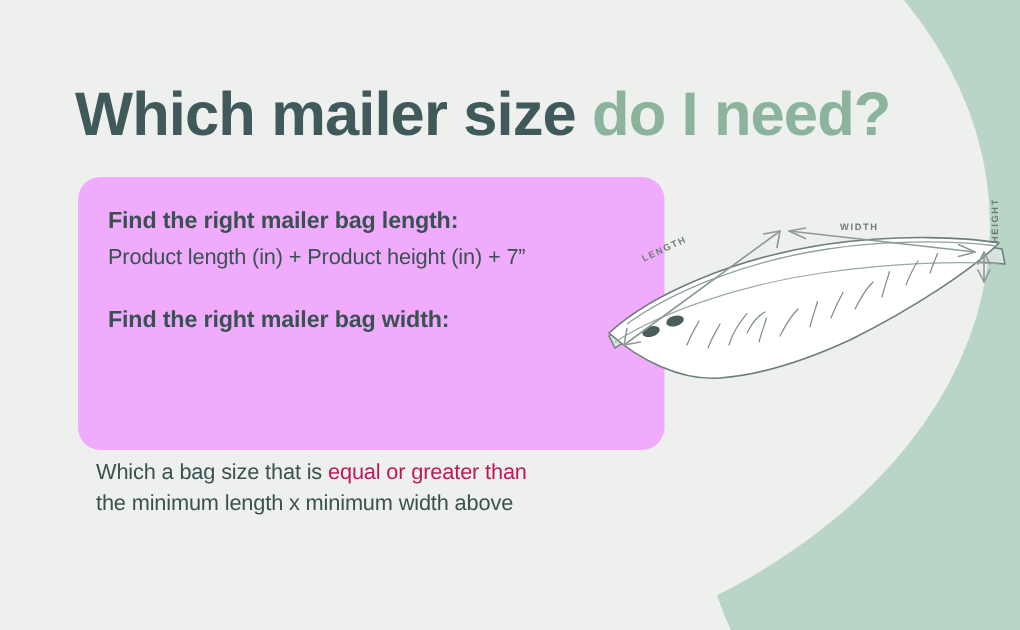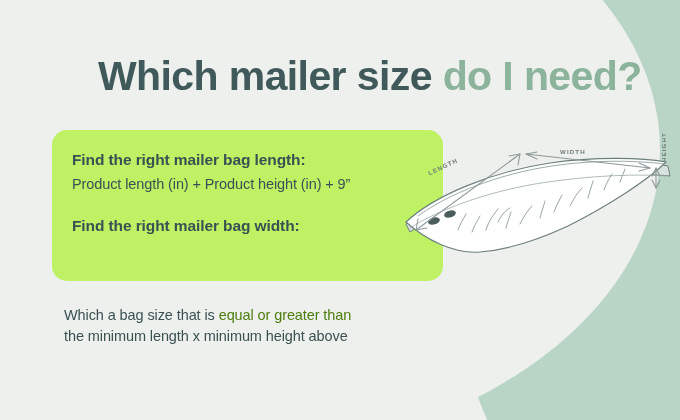--- a/index.html
+++ b/index.html
@@ -11,49 +11,49 @@
   }
   #stage{position:absolute;inset:0;width:680px;height:420px;overflow:hidden;}
 
   
   .bg-layer{position:absolute;inset:0;width:680px;height:420px;}
 
   
   .headline{
     position:absolute;left:50px;top:56px;
     font-size:41px;font-weight:700;letter-spacing:-0.6px;
-    line-height:1;white-space:nowrap;margin-left:48px;
+    line-height:1;white-space:nowrap;
   }
   .headline .h-dark{color:#40595a;}
   .headline .h-accent{color:#8cb39b;}
 
   
   .info-box{
-    position:absolute;left:52px;top:130px;
-    width:391px;height:151px;
-    background:#bef264;border-radius:15px;
+    position:absolute;left:52px;top:118px;
+    width:391px;height:182px;
+    background:#f0abfc;border-radius:15px;
   }
   .info-inner{position:absolute;left:20px;top:20px;width:360px;}
   .info-title{
     color:#3a5152;font-size:15.5px;font-weight:700;
     letter-spacing:-0.1px;line-height:1.25;
   }
   .info-body{
     color:#3a5152;font-size:14.5px;font-weight:400;
     letter-spacing:-0.1px;line-height:1.3;margin-top:6px;
   }
   .info-gap{height:22px;}
 
   
   .footnote{
     position:absolute;left:64px;top:305px;width:400px;
     font-size:14.5px;line-height:1.45;letter-spacing:-0.1px;
     color:#3a5152;
   }
-  .footnote .fn-accent{color:#4d7c0f;}
+  .footnote .fn-accent{color:#be185d;}
 
   
   .illus{position:absolute;left:398px;top:132px;width:282px;height:136px;}
   .illus svg{display:block;}
 
   .dim-label{
     position:absolute;
     font-size:6.2px;font-weight:700;letter-spacing:1.1px;
     color:#6f7b79;white-space:nowrap;
   }
@@ -79,29 +79,29 @@
   </svg>
 
   <div class="headline">
     <span class="h-dark">Which mailer size</span>
     <span class="h-accent">do I need?</span>
   </div>
 
   <div class="info-box">
     <div class="info-inner">
       <div class="info-title">Find the right mailer bag length:</div>
-      <div class="info-body">Product length (in) + Product height (in) + 9”</div>
+      <div class="info-body">Product length (in) + Product height (in) + 7”</div>
       <div class="info-gap"></div>
       <div class="info-title">Find the right mailer bag width:</div>
     </div>
   </div>
 
   <div class="footnote">
     <span>Which a bag size that is </span><span class="fn-accent">equal or greater than</span><br>
-    <span>the minimum length x minimum height above</span>
+    <span>the minimum length x minimum width above</span>
   </div>
 
   <div class="illus">
     <svg width="282" height="136" viewBox="0 0 282 136">
       <g fill="none">
 
         <path d="M8 92 C40 70 90 46 150 36 C200 28 248 30 270 34
                  L272 44 C250 42 202 40 152 48 C92 58 42 80 12 100 Z" fill="#d8e3e0" stroke="#6d7f7d" stroke-width="1"></path>
 
         <path d="M8 90 C36 64 92 40 152 31 C200 24 246 26 268 30

